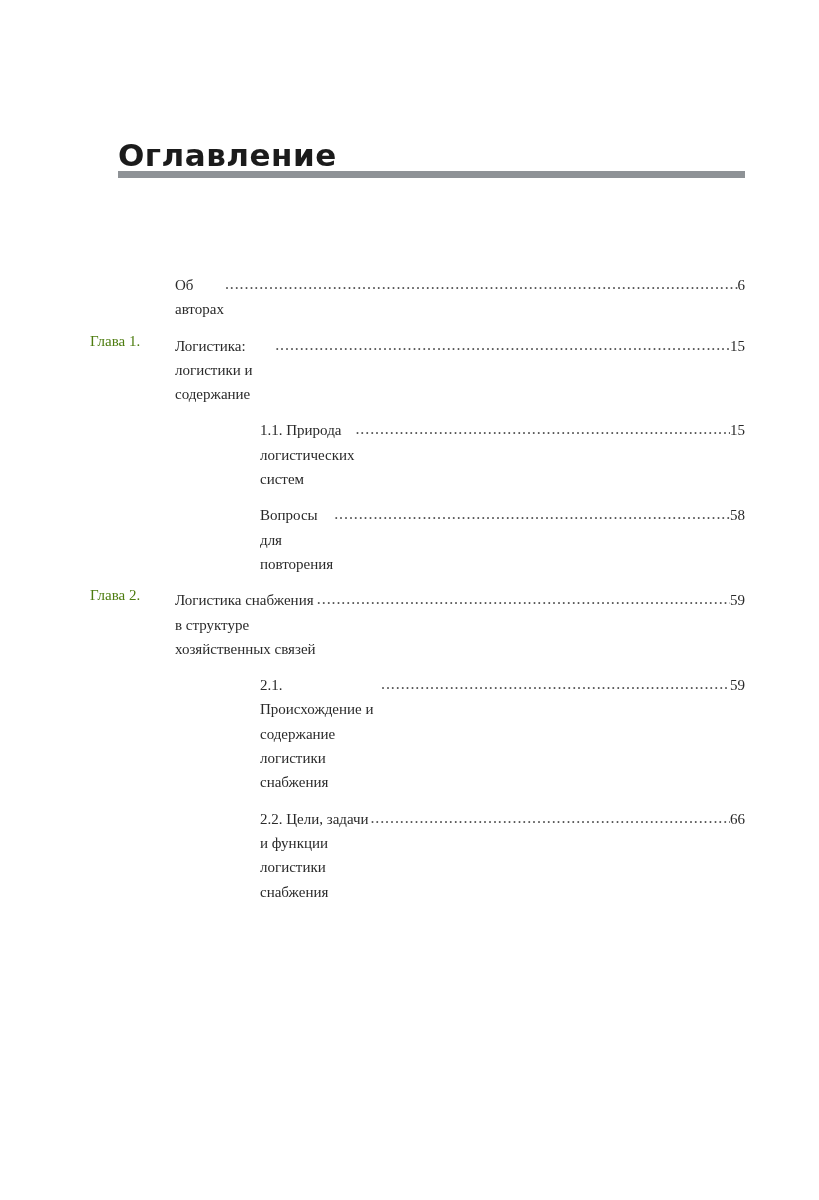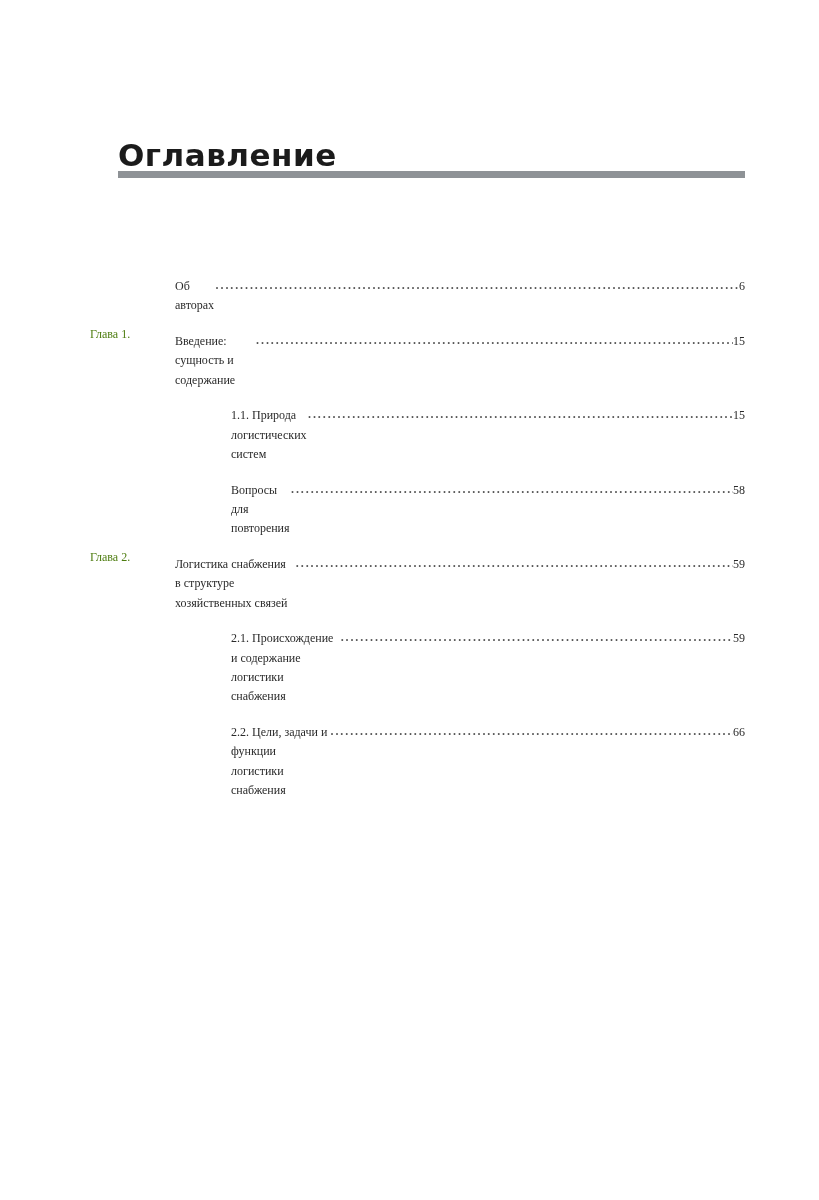--- a/index.html
+++ b/index.html
@@ -44,21 +44,21 @@
     position: absolute;
     left: 90px;
     top: 272px;
     width: 655px;  
   }
 
   .entry {
     display: flex;
     align-items: flex-start;
     color: #2a2a2a;
-    font-size: 12px;
+    font-size: 15px;
     justify-content: center;
   }
   
   .entry.lvl-chapter  { margin-top: 11px; }
   .entry.lvl-section  { margin-top: 11px; }
   .entry.lvl-plain    { margin-top: 11px; }
   .entry.first        { margin-top: 0; }
 
   
   .chap-label {
@@ -67,21 +67,21 @@
     color: #4d7c0f;
   }
   .chap-label.empty { visibility: hidden; }
 
   
   .entry-body {
     flex: 1 1 auto;
     min-width: 0;
   }
   
-  .entry.indent .entry-body { margin-left: 56px; }
+  .entry.indent .entry-body { margin-left: 85px; }
 
   .line {
     display: flex;
     align-items: baseline;
     line-height: 1.62;
   }
   .line-text {
     white-space: pre-wrap;
   }
   .leader {
@@ -125,21 +125,21 @@
             <span class="line-text">Об авторах </span>
             <span class="leader"></span>
             <span class="page-num">6</span>
           </div>
         </div>
       </div>
       <div class="entry lvl-chapter">
         <div class="chap-label">Глава 1.</div>
         <div class="entry-body">
           <div class="line">
-            <span class="line-text">Введение: сущность и содержание</span>
+            <span class="line-text">Логистика: логистики и содержание</span>
             <span class="leader"></span>
             <span class="page-num">15</span>
           </div>
         </div>
       </div>
       <div class="entry lvl-section indent">
         <div class="chap-label empty"></div>
         <div class="entry-body">
           <div class="line">
             <span class="line-text">1.1. Природа логистических систем</span>

